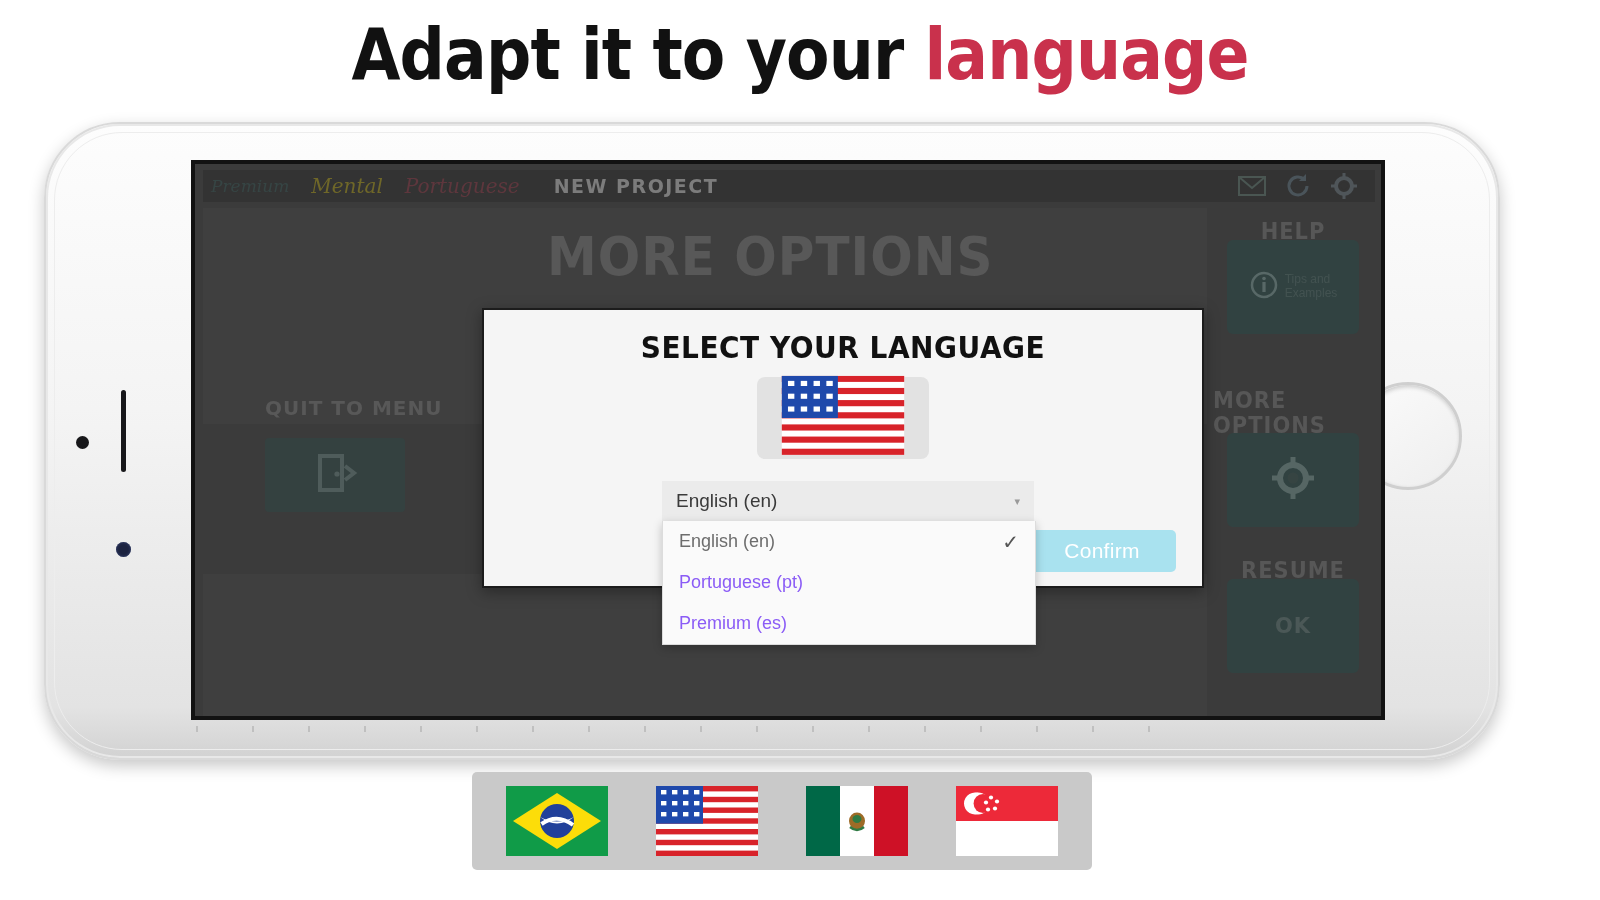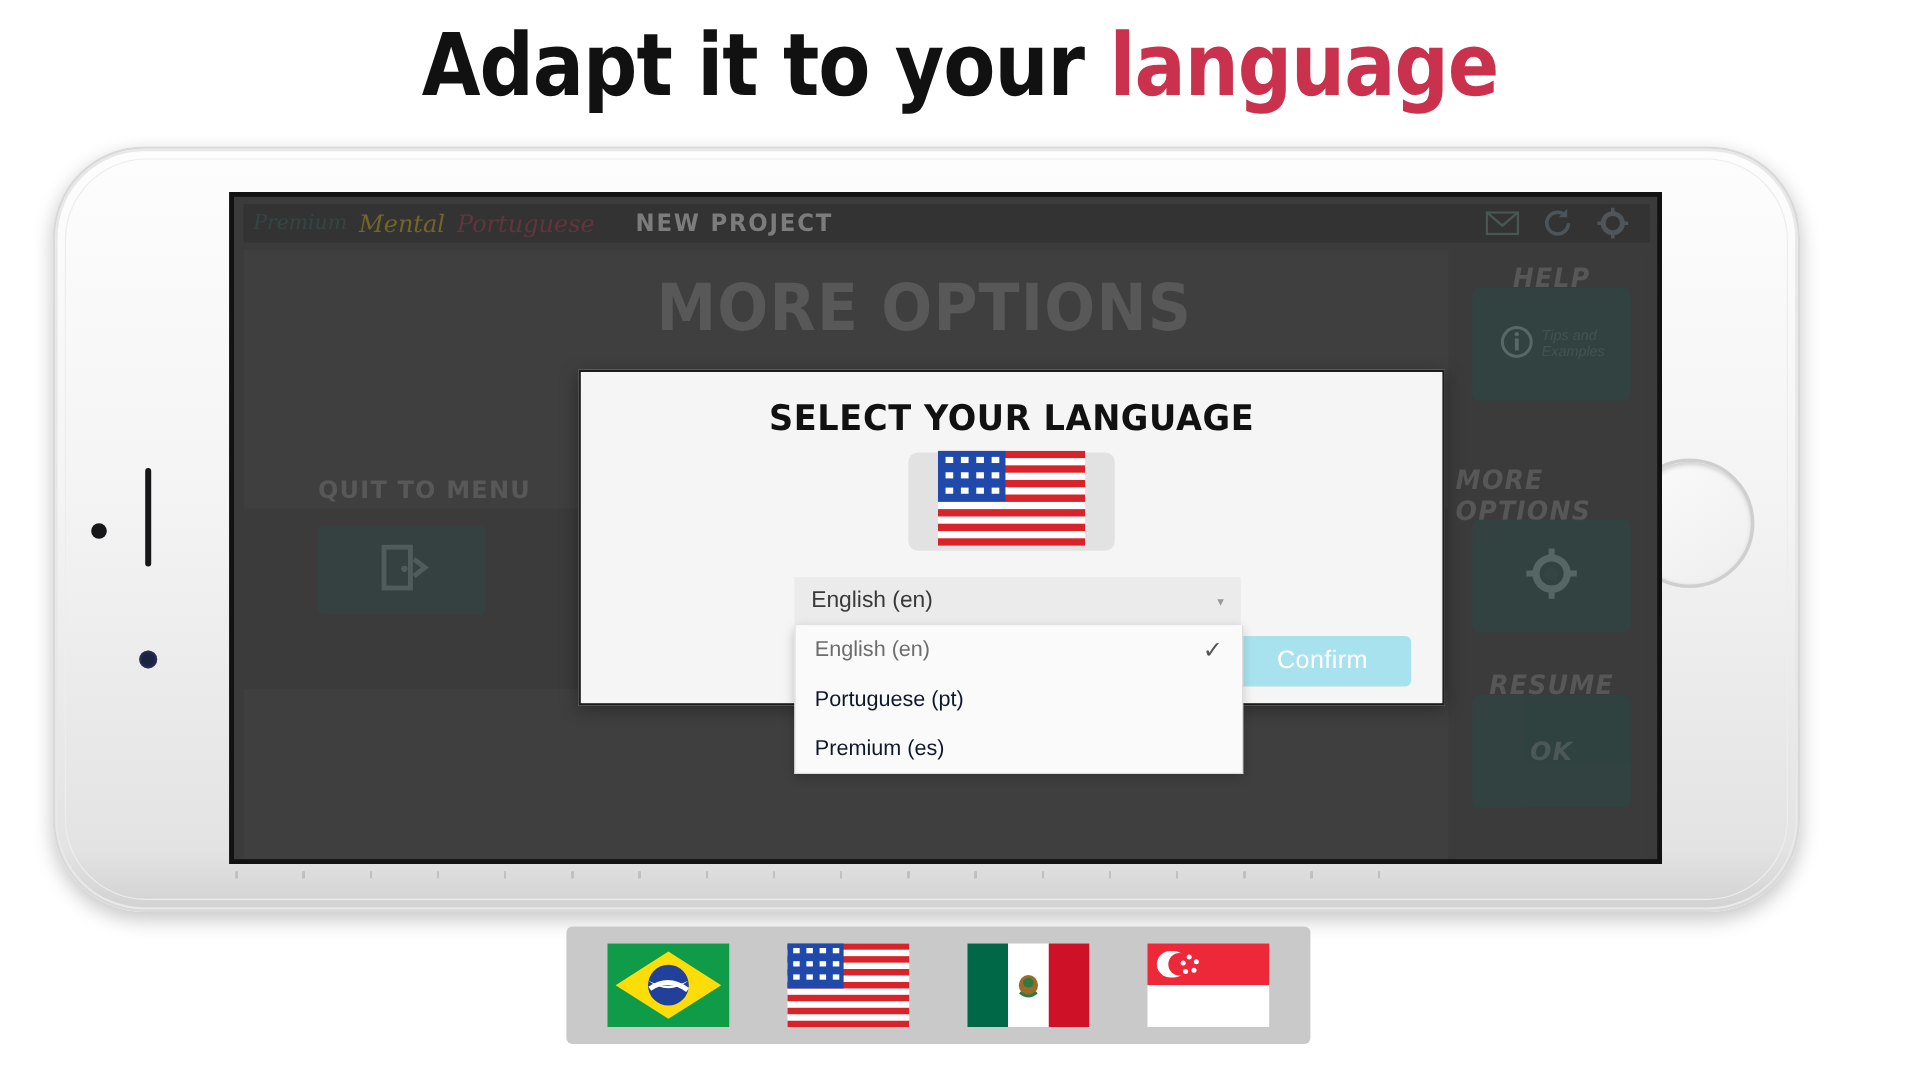--- a/index.html
+++ b/index.html
@@ -119,21 +119,21 @@
     width: 1172px;
     height: 32px;
     background: #333333;
     display: flex;
     align-items: center;
   }
   .brand {
     display: flex;
     align-items: center;
     padding-left: 8px;
-    gap: 10px;
+    gap: 22px;
   }
   .brand-word-1 {
     font-family: "DejaVu Serif", serif;
     font-style: italic;
     font-size: 17px;
     color: #38504f;
     opacity: 0.62;
   }
   .brand-word-2 {
     font-family: "DejaVu Serif", serif;
@@ -231,21 +231,20 @@
     background: #3b3b3b;
     display: flex;
     flex-direction: column;
   }
   .side-block {
     flex: 1;
     position: relative;
     display: flex;
     flex-direction: column;
     align-items: center;
-    font-style: italic;
   }
   .side-heading {
     font-family: "DejaVu Sans", sans-serif;
     font-weight: bold;
     font-size: 21px;
     letter-spacing: 1px;
     color: #575757;
     margin-top: 12px;
     transform: scaleY(1.06);
   }
@@ -340,21 +339,21 @@
     border-top: none;
     box-shadow: 0 3px 9px rgba(0,0,0,0.22);
     z-index: 20;
   }
   .option {
     height: 41px;
     display: flex;
     align-items: center;
     padding: 0 16px;
     font-size: 18px;
-    color: #0f172a;
+    color: #8b5cf6;
     box-sizing: border-box;
   }
   .option.selected { color: #6d6d6d; }
   .option .check {
     margin-left: auto;
     font-size: 20px;
     color: #555555;
   }
 
   .confirm-button {

